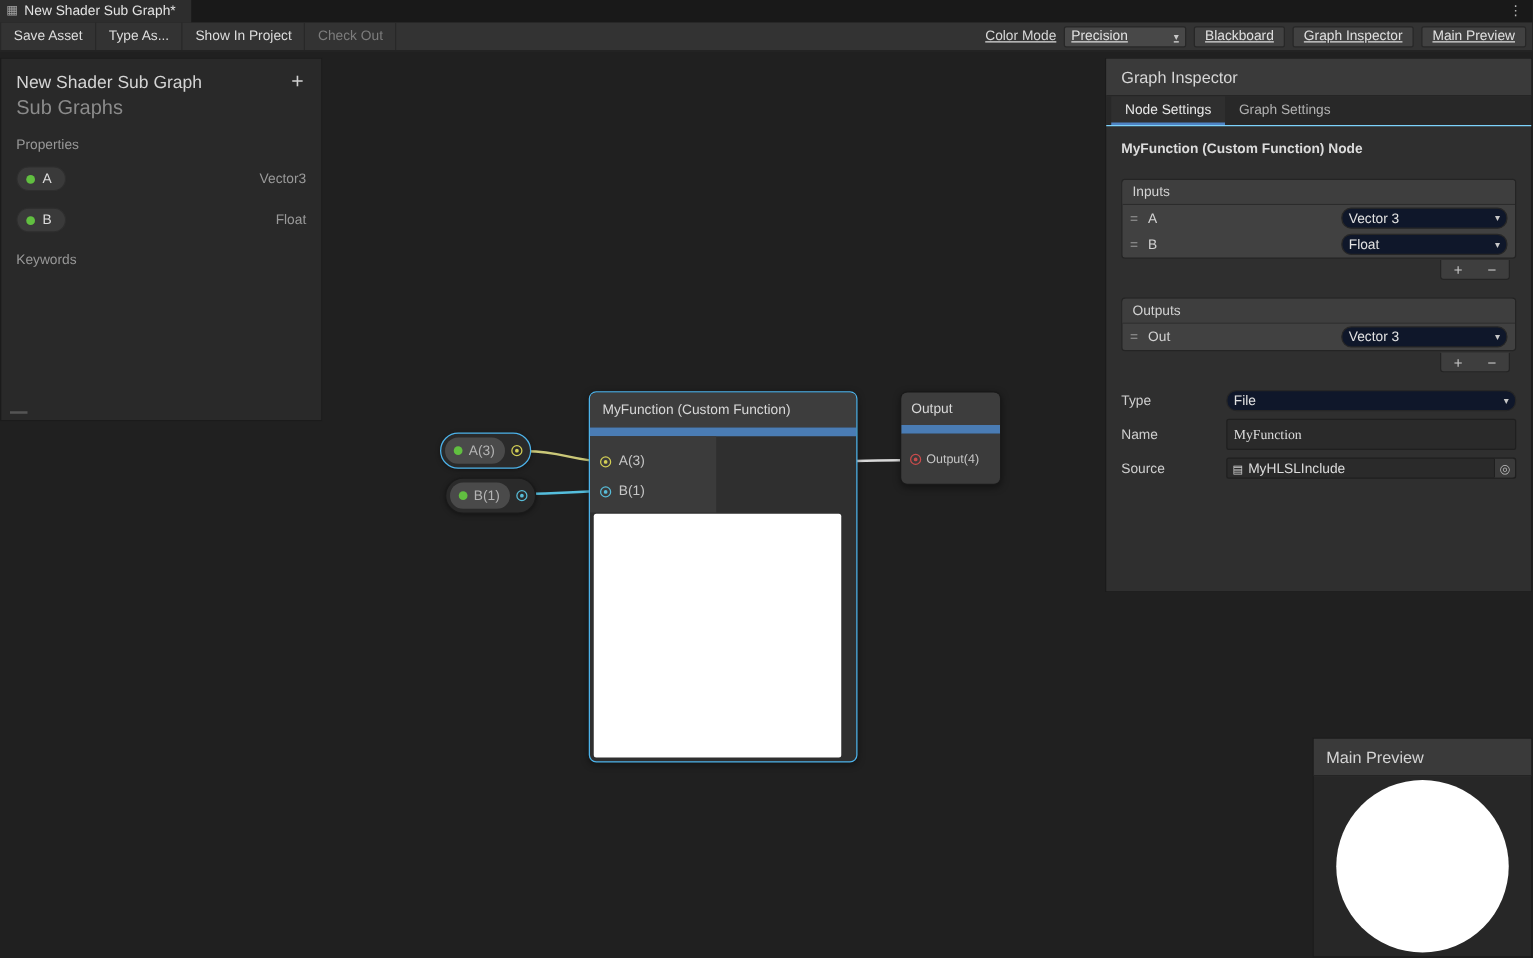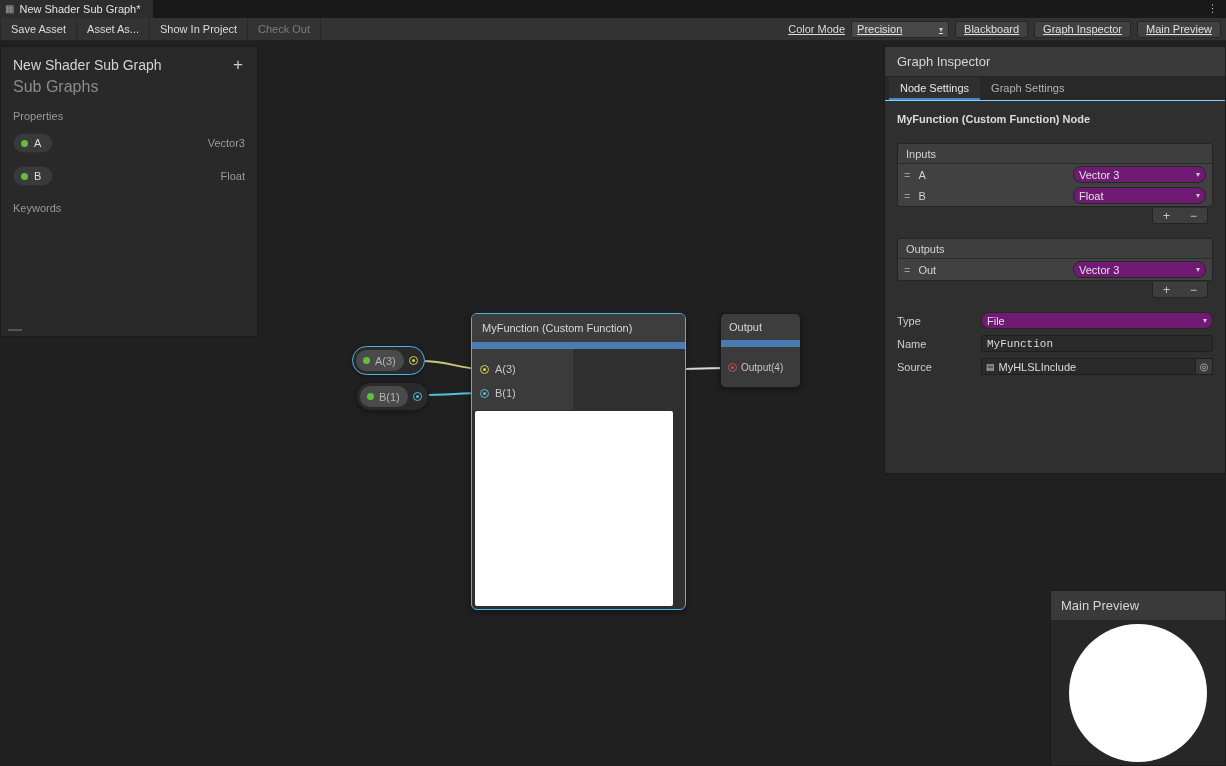--- a/index.html
+++ b/index.html
@@ -77,29 +77,29 @@
   .insp-tabs { height:24px; background:#282828; border-bottom:1px solid #7dd3fc; display:flex; align-items:stretch; padding-left:4px; }
   .insp-tab { display:flex; align-items:center; padding:0 11px; color:#b2b2b2; border-bottom:2px solid transparent; cursor:default; }
   .insp-tab.active { color:#e8e8e8; background:#2f2f2f; border-bottom:2px solid #4f83c4; }
   .insp-body { padding:12px; }
   .node-title { font-weight:bold; color:#dcdcdc; }
 
   .rlist { margin-top:18px; border:1px solid #242424; border-radius:3px; background:#414141; }
   .rlist-header { height:20px; background:#3e3e3e; border-bottom:1px solid #2b2b2b; display:flex; align-items:center; padding:0 8px; color:#d2d2d2; border-radius:3px 3px 0 0; }
   .rlist-row { height:21px; display:flex; align-items:center; gap:8px; padding:0 6px; color:#d2d2d2; }
   .drag { color:#9a9a9a; font-size:11px; }
-  .dd { width:133px; height:17px; background:#701a75; border:1px solid #262626; border-radius:8px; display:flex; align-items:center; justify-content:space-between; padding:0 5px; color:#e2e2e2; margin-left:auto; }
+  .dd { width:133px; height:17px; background:#0f172a; border:1px solid #262626; border-radius:8px; display:flex; align-items:center; justify-content:space-between; padding:0 5px; color:#e2e2e2; margin-left:auto; }
   .rlist-foot { display:flex; justify-content:flex-end; margin:1px 5px 0 0; }
   .foot-box { width:56px; height:16px; background:#3e3e3e; border:1px solid #242424; border-top:none; border-radius:0 0 3px 3px; display:flex; align-items:center; justify-content:space-around; color:#c8c8c8; font-size:12px; }
 
   .frow { display:flex; align-items:center; margin-top:6px; color:#cfcfcf; }
   .frow.gap-top { margin-top:14px; }
   .frow .flabel { width:84px; }
   .dd.wide { flex:1; width:auto; margin-left:0; }
-  .tfield { flex:1; height:17px; background:#2a2a2a; border:1px solid #1f1f1f; border-radius:2px; color:#dcdcdc; padding:0 5px; font-size:11px; font-family:Liberation Mono, monospace; }
+  .tfield { flex:1; height:25px; background:#2a2a2a; border:1px solid #1f1f1f; border-radius:2px; color:#dcdcdc; padding:0 5px; font-size:11px; font-family:Liberation Serif, serif; }
   .objfield { flex:1; height:17px; background:#2a2a2a; border:1px solid #1f1f1f; border-radius:2px; display:flex; align-items:center; gap:4px; padding:0 0 0 4px; color:#dcdcdc; }
   .obj-icon { color:#cfcfcf; font-size:9px; }
   .obj-picker { margin-left:auto; width:17px; height:100%; background:#3a3a3a; border-left:1px solid #1f1f1f; display:flex; align-items:center; justify-content:center; color:#bfbfbf; font-size:10px; border-radius:0 2px 2px 0; }
 
   
   .preview-panel { position:absolute; left:1050px; top:590px; width:176px; height:176px; background:#272727; border:1px solid #1b1b1b; z-index:10; }
   .pv-header { height:30px; background:#3a3a3a; border-bottom:1px solid #242424; display:flex; align-items:center; padding:0 10px; font-size:13px; color:#d4d4d4; }
   .pv-body { position:relative; height:144px; overflow:hidden; }
   .sphere { position:absolute; left:50%; top:50%; transform:translate(-50%,-50%); width:138px; height:138px; border-radius:50%; background:#ffffff; }
 </style>
@@ -282,21 +282,21 @@
     <span>New Shader Sub Graph*</span>
   </div>
   <div class="kebab">⋮</div>
 </div>
 
 <div class="toolbar">
   <div class="tb-btn first">
       <span>Save Asset</span>
     </div>
   <div class="tb-btn">
-      <span>Asset As...</span>
+      <span>Type As...</span>
     </div>
   <div class="tb-btn">
       <span>Show In Project</span>
     </div>
   <div class="tb-btn disabled">
       <span>Check Out</span>
     </div>
   <div class="tb-right">
     <span class="tb-label">Color Mode</span>
     <div class="tb-drop">

